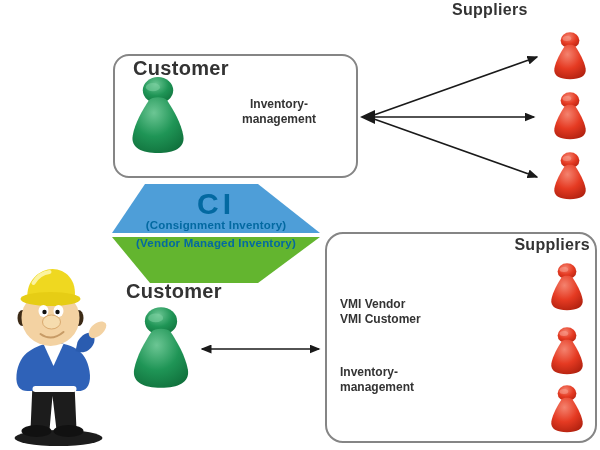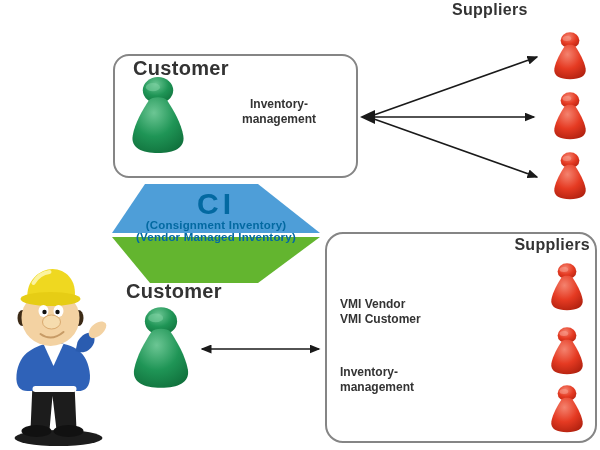--- a/index.html
+++ b/index.html
@@ -74,21 +74,21 @@
   <svg class="abs" style="left:547px;top:151px;" width="46" height="50" viewBox="0 0 60 80">
       <use href="#pawnRed"></use>
     </svg>
 
   <svg class="abs" style="left:105px;top:180px;" width="222" height="106" viewBox="0 0 222 106">
     <polygon points="40,4 153,4 215,53 7,53" fill="#4E9ED8"></polygon>
     <polygon points="7,57 215,57 153,103 45,103" fill="#63B52F"></polygon>
   </svg>
   <div class="hex-text hex-big" style="top:189px;">CI</div>
   <div class="hex-text hex-small" style="top:220px;">(Consignment Inventory)</div>
-  <div class="hex-text hex-small" style="top:232px;">(Vendor Managed Inventory)</div>
+  <div class="hex-text hex-small" style="top:238px;">(Vendor Managed Inventory)</div>
 
   <div class="abs heading" style="left:126px;top:280px;font-size:20px;">Customer</div>
 
   <svg class="abs" style="left:128px;top:305px;" width="66" height="86" viewBox="0 0 60 80">
       <use href="#pawnGreen"></use>
     </svg>
 
   <div class="box" style="left:325px;top:232px;width:272px;height:211px;border-radius:18px;">
     <div class="heading" style="position:absolute;right:5px;top:2px;">Suppliers</div>
   </div>

